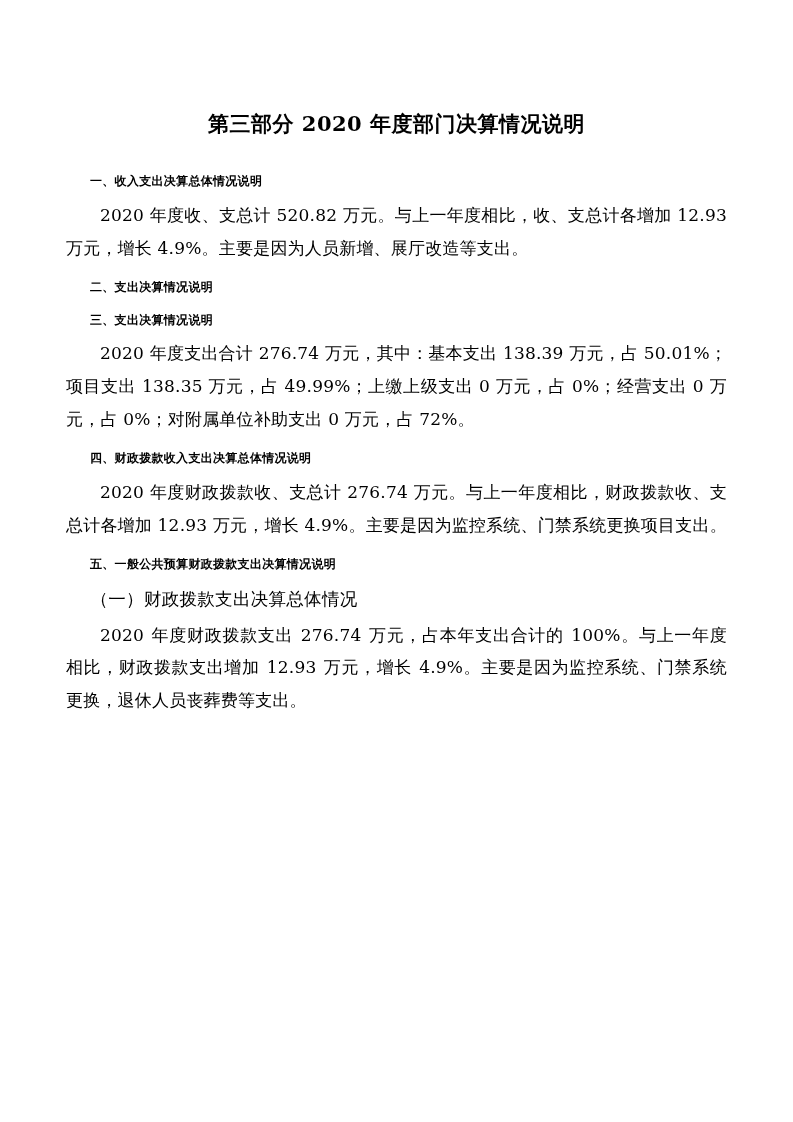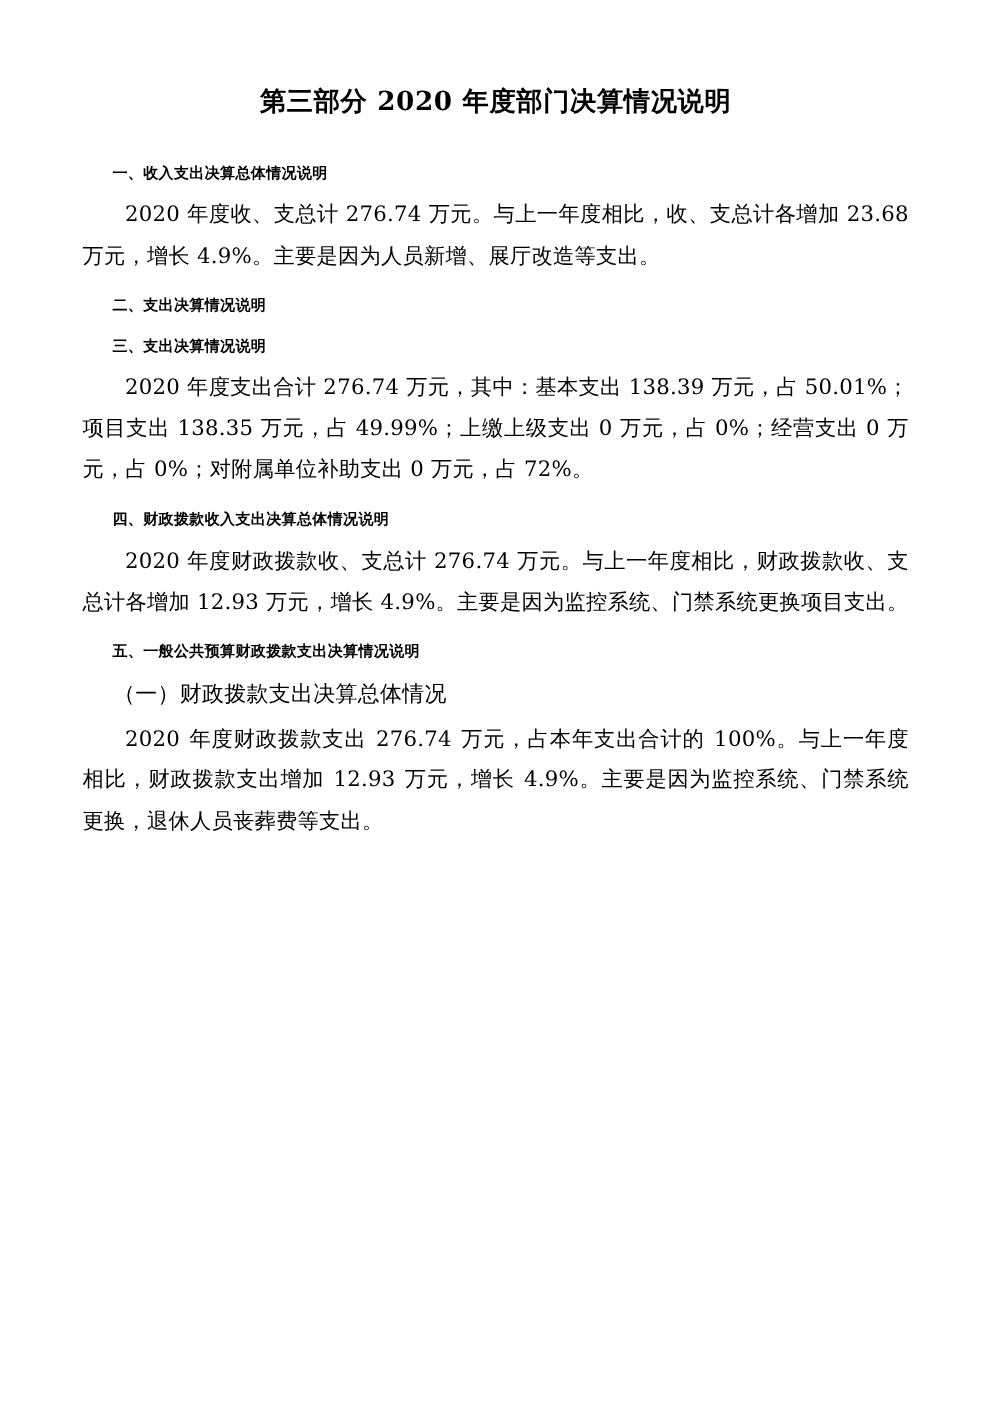--- a/index.html
+++ b/index.html
@@ -12,21 +12,21 @@
     height: 1122px;
     font-family: "DejaVu Serif", "Liberation Serif", serif;
     color: #000000;
     -webkit-font-smoothing: antialiased;
   }
   .page {
     position: relative;
     width: 793px;
     height: 1122px;
     box-sizing: border-box;
-    padding: 52px 66px 60px 66px;
+    padding: 95px 66px 60px 66px;
   }
   .doc-title {
     text-align: center;
     font-size: 21px;
     font-weight: bold;
     letter-spacing: 0.5px;
     margin: 14px 0 34px 0;
     line-height: 1.4;
   }
   .section-heading {
@@ -59,21 +59,21 @@
   }
 </style>
 </head>
 <body>
 
 <div class="page">
 
   <h1 class="doc-title">第三部分 2020 年度部门决算情况说明</h1>
 
   <h2 class="section-heading">一、收入支出决算总体情况说明</h2>
-  <p class="body-text">2020 年度收、支总计 276.74 万元。与上一年度相比，收、支总计各增加 23.68 万元，增长 4.9%。主要是因为人员新增、展厅改造等支出。</p>
+  <p class="body-text">2020 年度收、支总计 520.82 万元。与上一年度相比，收、支总计各增加 12.93 万元，增长 4.9%。主要是因为人员新增、展厅改造等支出。</p>
 
   <h2 class="section-heading">二、支出决算情况说明</h2>
 
   <h2 class="section-heading">三、支出决算情况说明</h2>
   <p class="body-text">2020 年度支出合计 276.74 万元，其中：基本支出 138.39 万元，占 50.01%；项目支出 138.35 万元，占 49.99%；上缴上级支出 0 万元，占 0%；经营支出 0 万元，占 0%；对附属单位补助支出 0 万元，占 72%。</p>
 
   <h2 class="section-heading">四、财政拨款收入支出决算总体情况说明</h2>
   <p class="body-text">2020 年度财政拨款收、支总计 276.74 万元。与上一年度相比，财政拨款收、支总计各增加 12.93 万元，增长 4.9%。主要是因为监控系统、门禁系统更换项目支出。</p>
 
   <h2 class="section-heading">五、一般公共预算财政拨款支出决算情况说明</h2>

